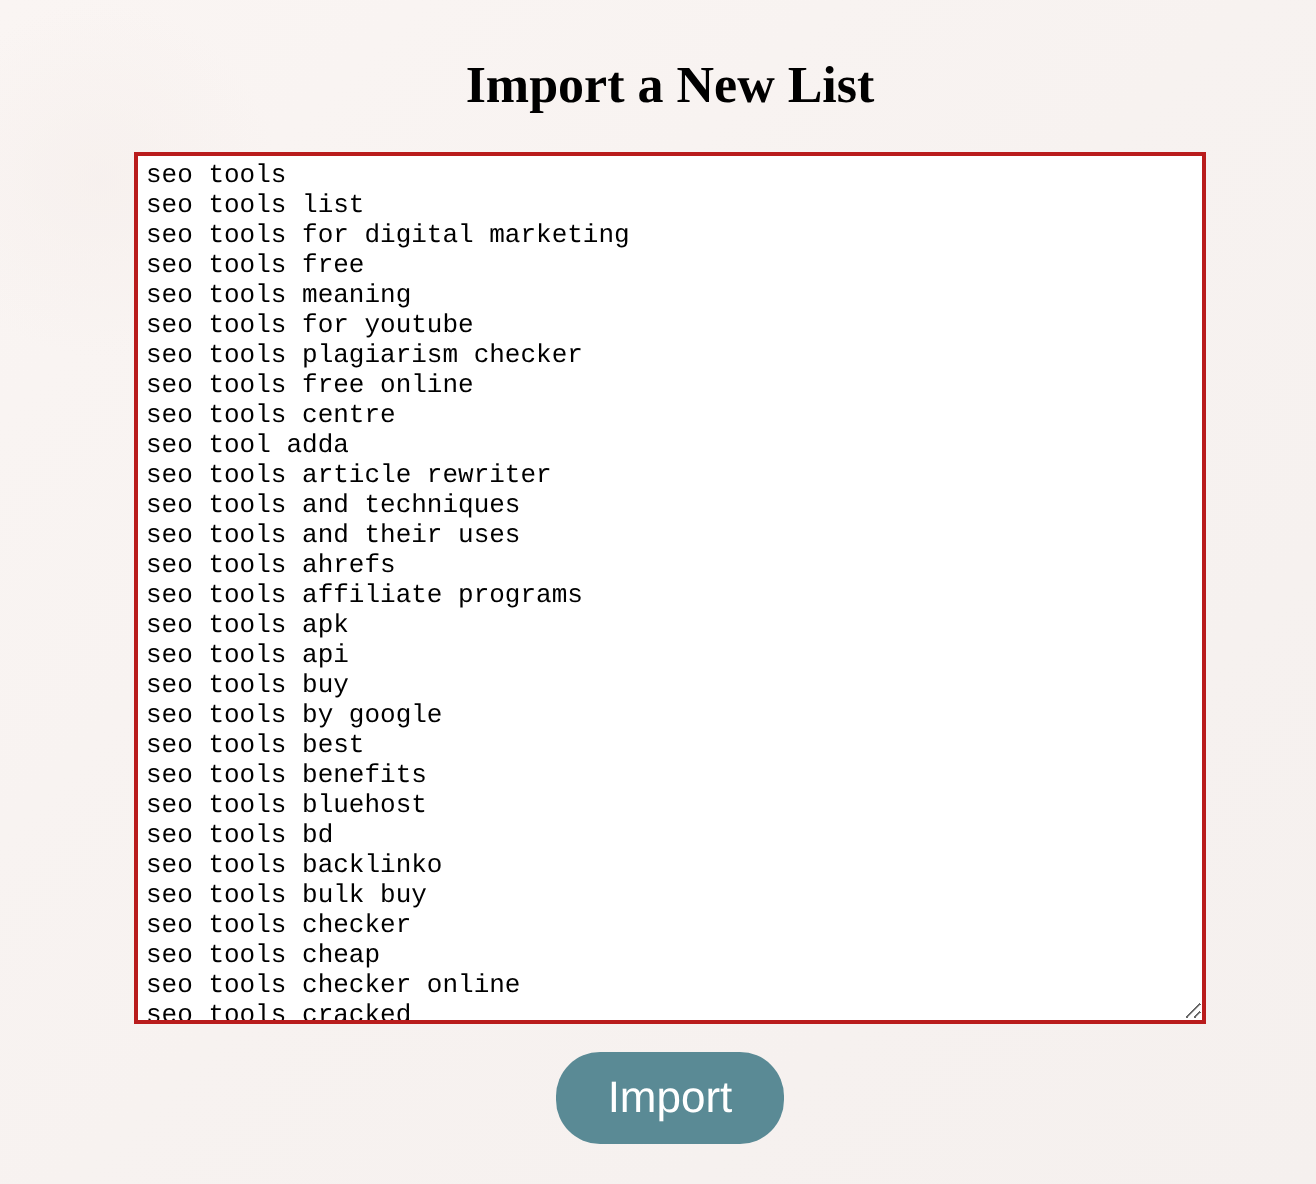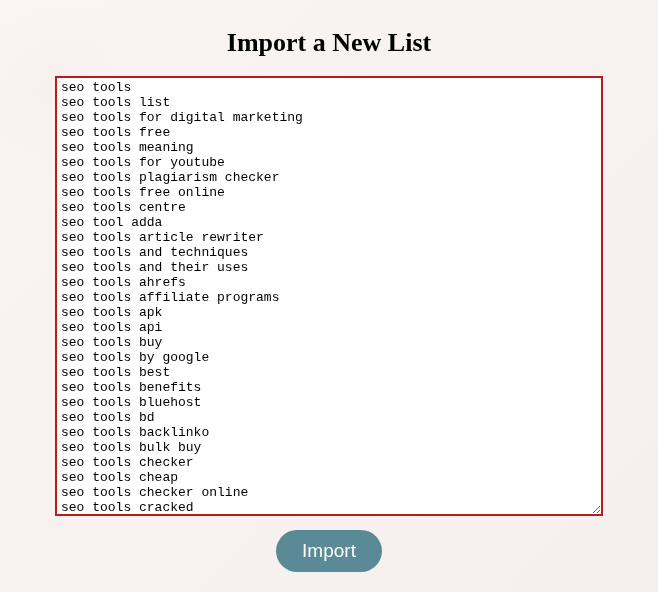--- a/index.html
+++ b/index.html
@@ -24,20 +24,21 @@
       border-radius: 50%;
       background: radial-gradient(circle, rgba(245,238,235,0.6) 0%, rgba(250,245,243,0) 70%);
     }
     .container {
       position: relative;
       padding: 28px 55px 20px 55px;
       display: flex;
       flex-direction: column;
       align-items: center;
       height: 100%;
+      margin-left: 12px;
     }
     .title {
       font-size: 26px;
       font-weight: bold;
       color: #000;
       margin-bottom: 18px;
       font-family: Georgia, 'Times New Roman', serif;
     }
     .textarea {
       width: 100%;
@@ -53,21 +54,21 @@
       overflow: auto;
       white-space: pre;
     }
     .import-btn {
       margin-top: 14px;
       background: #5a8a95;
       color: #fff;
       border: none;
       border-radius: 22px;
       padding: 10px 26px;
-      font-size: 19px;
+      font-size: 22px;
       font-family: Arial, Helvetica, sans-serif;
       cursor: pointer;
     }
   </style>
 </head>
 <body>
 
 <div class="bg-circle"></div>
 
 <div class="container">

